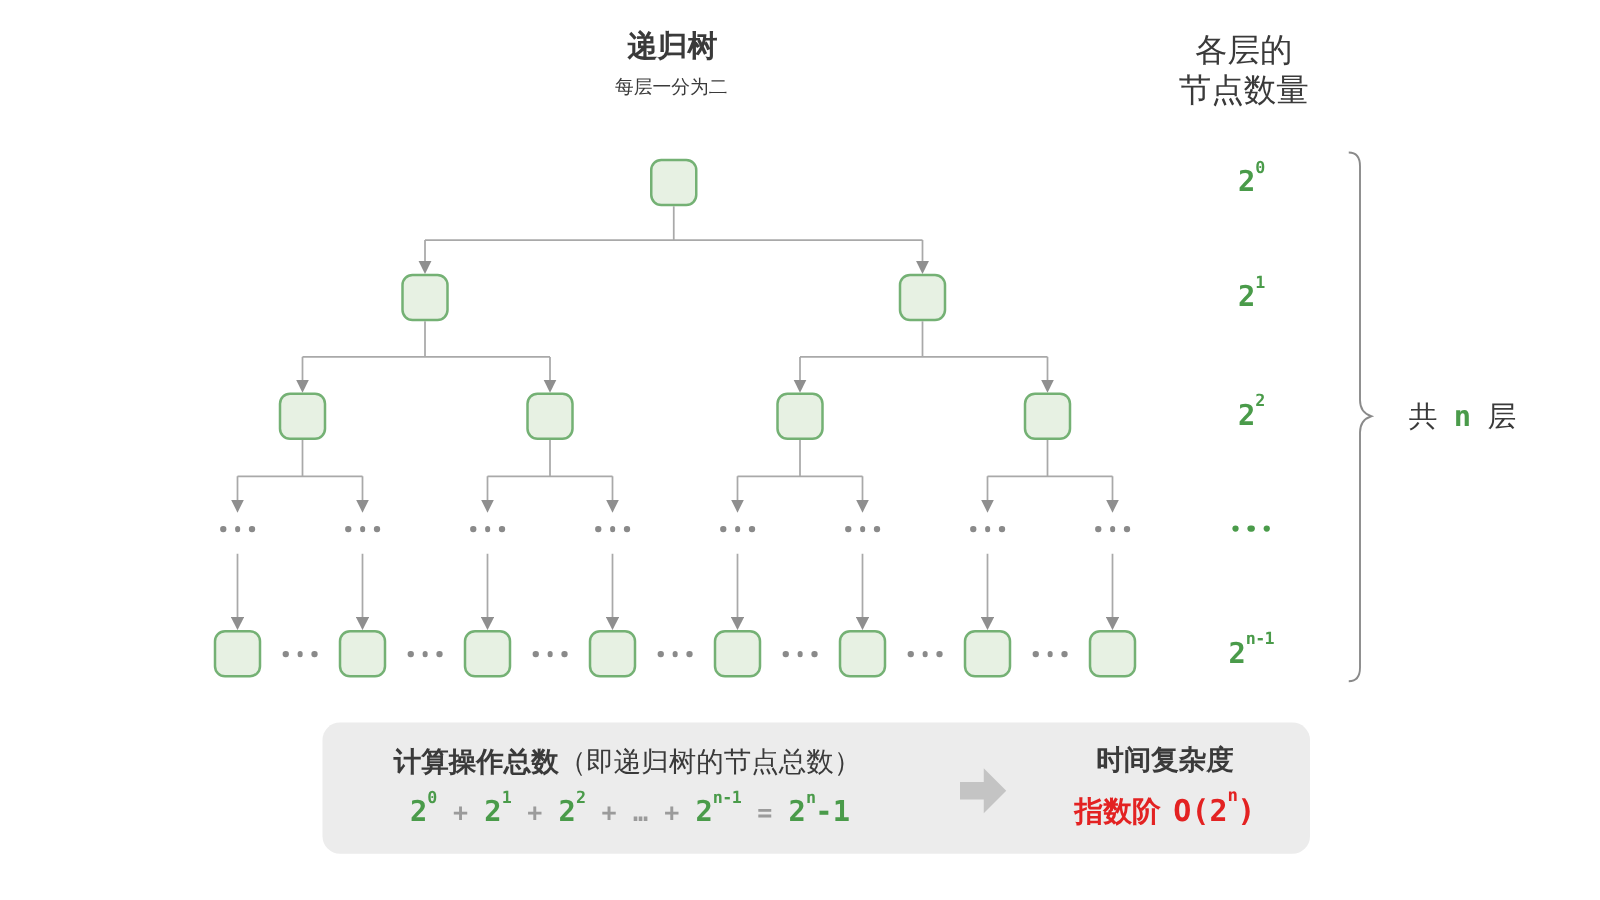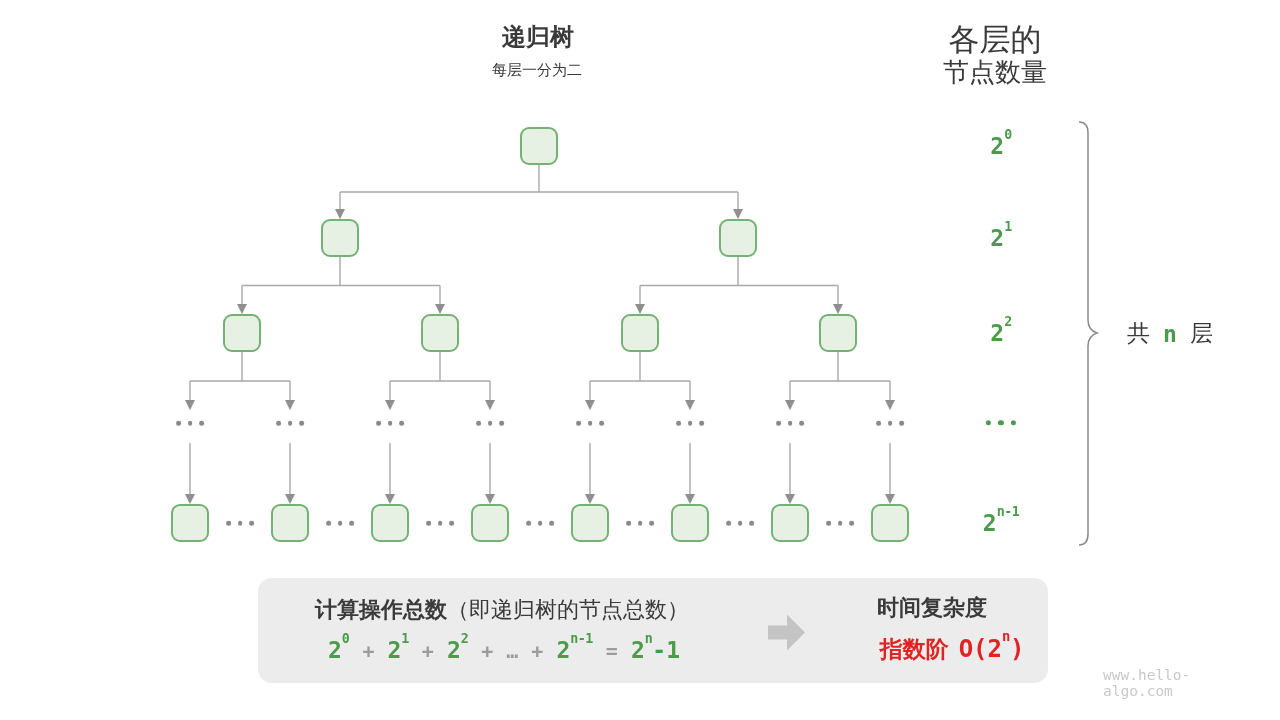--- a/index.html
+++ b/index.html
@@ -20,33 +20,33 @@
   .dots{position:absolute;display:flex;gap:7px;transform:translate(-50%,-50%);z-index:2;align-items:center;}
   .dot{width:4.6px;height:4.6px;border-radius:50%;background:var(--dot);}
   .dots.green .dot{background:var(--green-text);width:5.4px;height:5.4px;}
   sup{font-size:0.58em;position:relative;top:-0.5em;line-height:0;letter-spacing:-0.5px;}
   .lvl-label{position:absolute;transform:translate(-50%,-50%);font-family:"DejaVu Sans Mono","Liberation Mono",monospace;
              font-weight:bold;font-size:23px;color:var(--green-text);white-space:nowrap;z-index:2;}
   .lvl-label .dots{position:static;transform:none;}
   .cx{position:absolute;transform:translate(-50%,-50%);white-space:nowrap;}
   .title{left:538px;top:37px;font-size:24px;font-weight:bold;}
   .subtitle{left:537px;top:70px;font-size:15px;}
-  .right-h1{left:995px;top:40px;font-size:31px;}
+  .right-h1{left:995px;top:40px;font-size:26px;}
   .right-h2{left:995px;top:72px;font-size:26px;}
   .brace-label{left:1170px;top:333px;display:flex;gap:13px;align-items:center;font-size:23px;z-index:2;}
   .brace-label .green-n{font-family:"DejaVu Sans Mono","Liberation Mono",monospace;font-weight:bold;color:var(--green-text);}
   .summary{position:absolute;left:258px;top:578px;width:790px;height:105px;background:var(--panel-bg);border-radius:14px;z-index:1;}
   .sum-title{position:absolute;left:244px;top:32px;transform:translate(-50%,-50%);font-size:22px;white-space:nowrap;}
   .sum-title .bold{font-weight:bold;}
   #formula{position:absolute;left:246px;top:72px;transform:translate(-50%,-50%);display:flex;align-items:baseline;gap:13px;white-space:nowrap;}
   .term{font-family:"DejaVu Sans Mono","Liberation Mono",monospace;font-weight:bold;font-size:23px;color:var(--green-text);}
   .op{font-family:"DejaVu Sans Mono","Liberation Mono",monospace;font-weight:bold;font-size:20px;color:var(--op-gray);}
   .result-label{position:absolute;left:674px;top:30px;transform:translate(-50%,-50%);font-size:22px;font-weight:bold;white-space:nowrap;}
   .complexity{position:absolute;left:674px;top:71px;transform:translate(-50%,-50%);font-size:23px;font-weight:bold;
-              color:var(--red);white-space:nowrap;display:flex;align-items:baseline;gap:10px;margin-left:20px;}
+              color:var(--red);white-space:nowrap;display:flex;align-items:baseline;gap:10px;}
   .complexity .mono{font-family:"DejaVu Sans Mono","Liberation Mono",monospace;font-size:24px;}
   .watermark{position:absolute;left:1162px;top:683px;transform:translate(-50%,-50%);
              font-family:"DejaVu Sans Mono","Liberation Mono",monospace;font-size:14.5px;color:var(--watermark);z-index:2;}
 </style>
 </head>
 <body>
 
 <div class="stage">
 
   <svg id="diagram-svg" width="1280" height="720" viewBox="0 0 1280 720">
@@ -229,14 +229,13 @@
         <span class="op">=</span>
         <span class="term">2<sup>n</sup>-1</span>
       </div>
     <div class="result-label">时间复杂度</div>
     <div class="complexity">
       <span>指数阶</span>
       <span class="mono"><span>O(2</span><sup>n</sup><span>)</span></span>
     </div>
   </div>
 
-  <div class="watermark">www.hello-algo.com</div>
 </div>
 
 </body></html>

